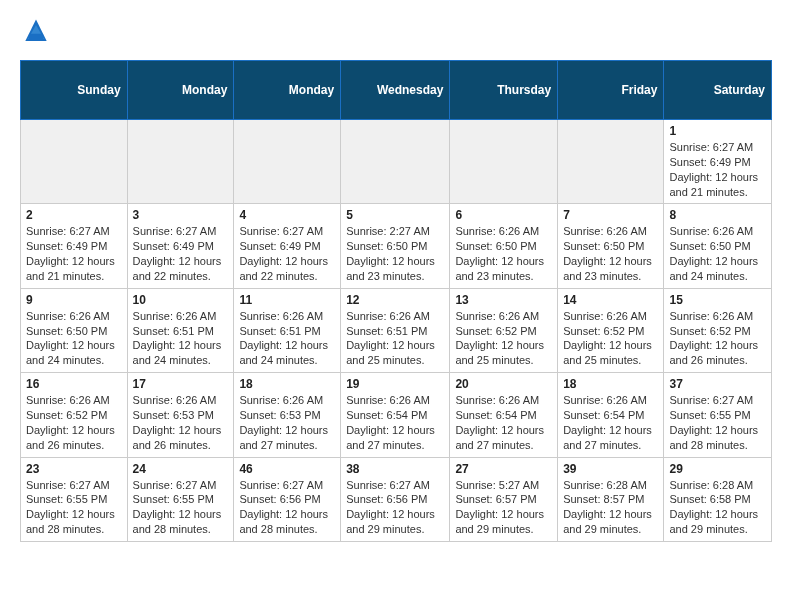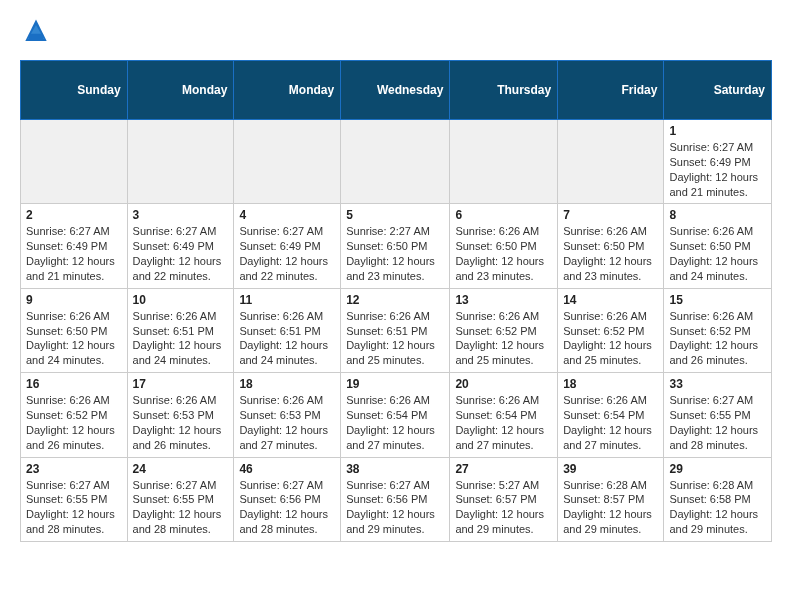--- a/index.html
+++ b/index.html
@@ -281,21 +281,21 @@
 and 27 minutes.</div>
           </td>
           <td>
             <span class="day-number">18</span>
             <div class="day-info">Sunrise: 6:26 AM
 Sunset: 6:54 PM
 Daylight: 12 hours
 and 27 minutes.</div>
           </td>
           <td>
-            <span class="day-number">33</span>
+            <span class="day-number">37</span>
             <div class="day-info">Sunrise: 6:27 AM
 Sunset: 6:55 PM
 Daylight: 12 hours
 and 28 minutes.</div>
           </td>
         </tr>
         <tr>
           <td>
             <span class="day-number">23</span>
             <div class="day-info">Sunrise: 6:27 AM

